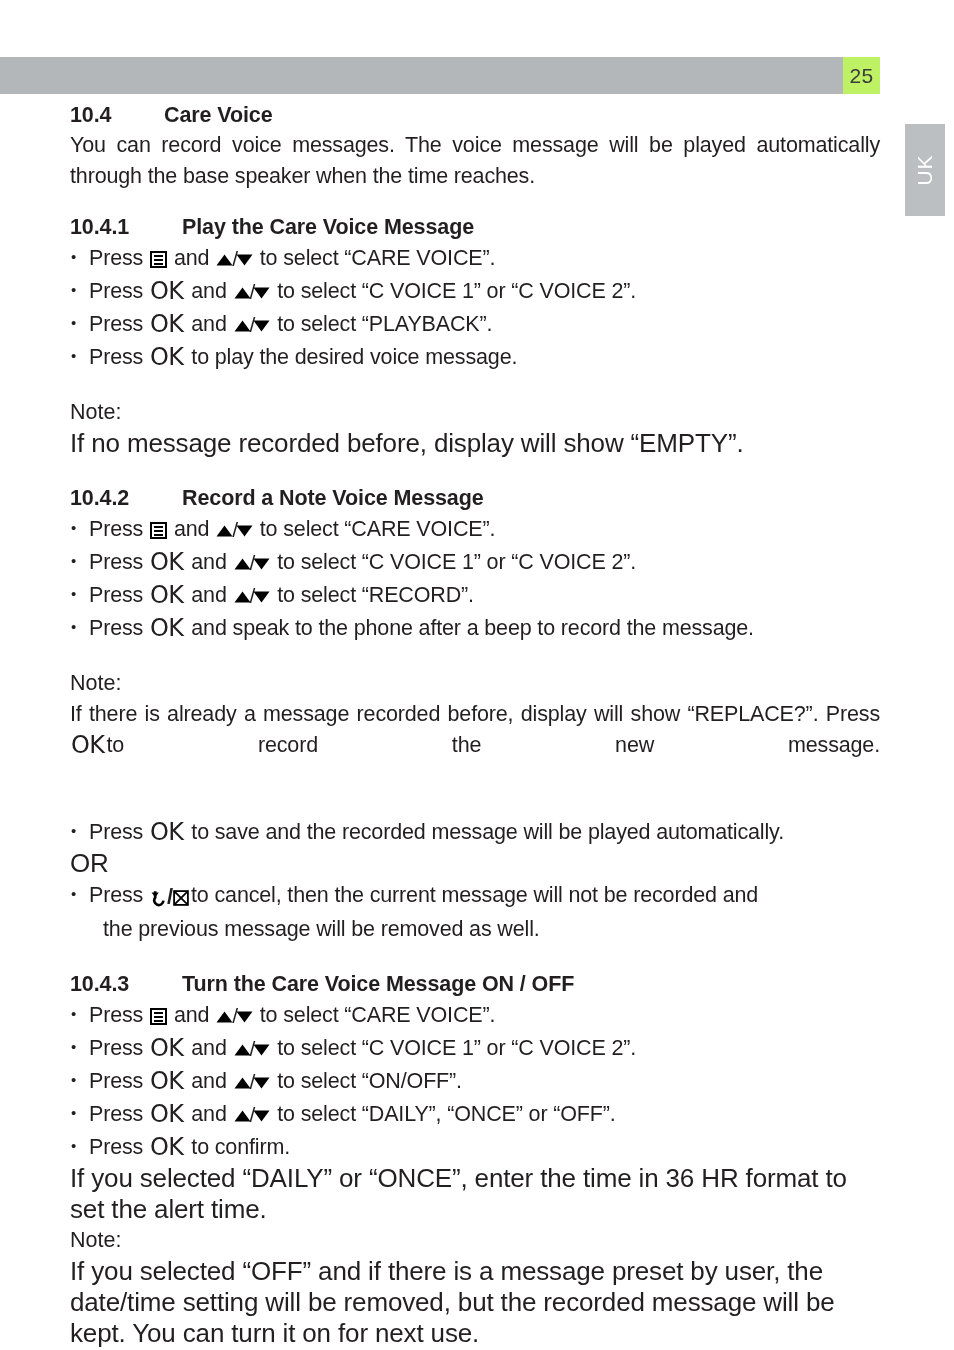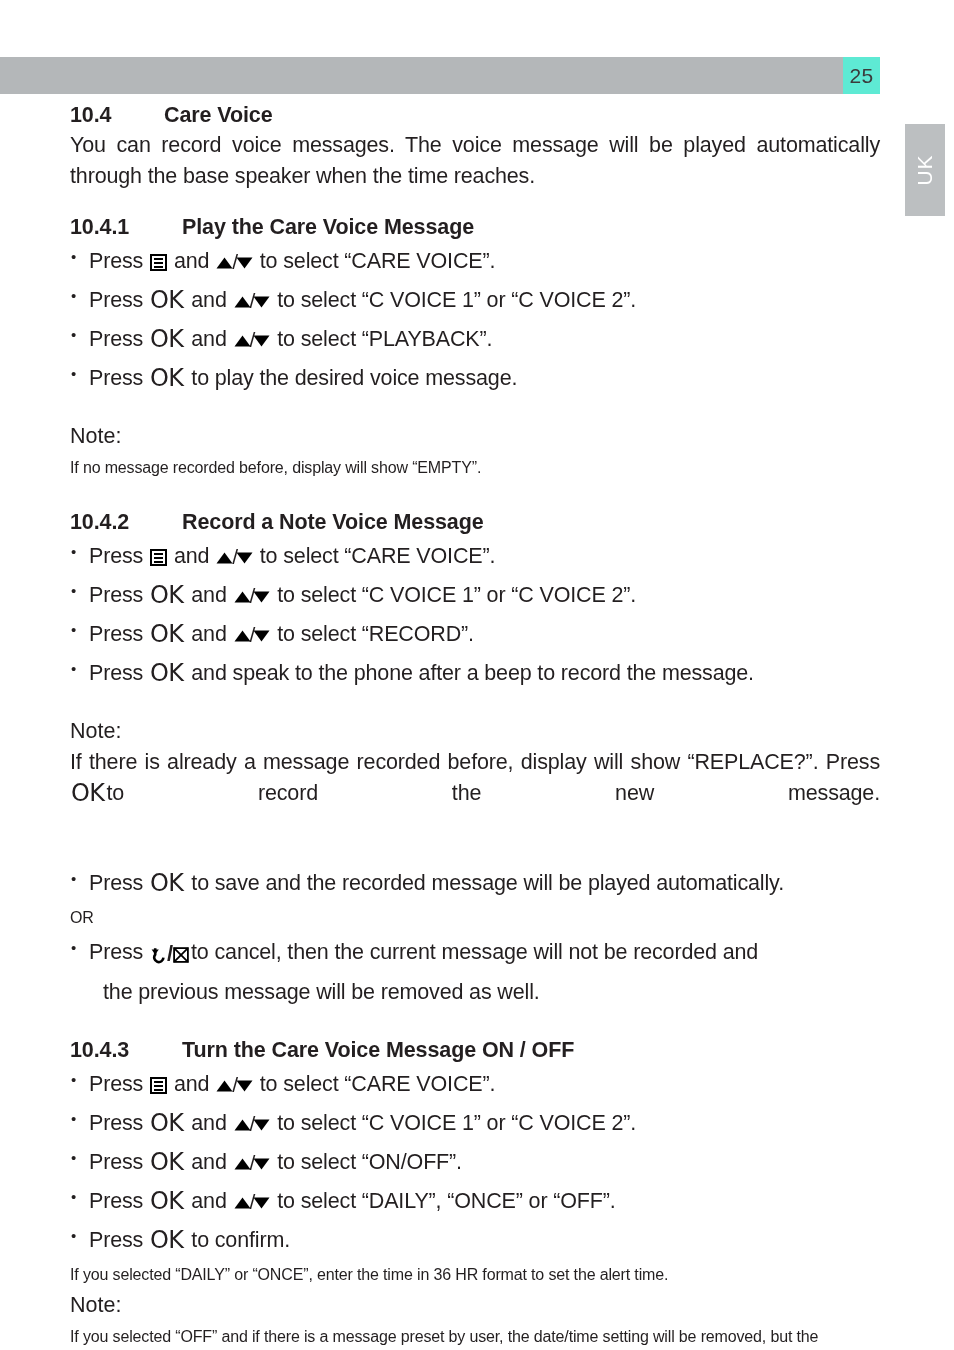--- a/index.html
+++ b/index.html
@@ -24,21 +24,21 @@
     width: 880px;
     height: 37px;
     background: #b4b7b9;
   }
   .page-number-box {
     position: absolute;
     left: 843px;
     top: 57px;
     width: 37px;
     height: 37px;
-    background: #5eead4;
+    background: #bef264;
     display: flex;
     align-items: center;
     justify-content: center;
   }
   .page-number-box span {
     font-size: 21px;
     color: #3b3b3b;
     letter-spacing: 0.4px;
     font-weight: 400;
   }
@@ -90,40 +90,40 @@
     text-justify: inter-word;
     letter-spacing: -0.15px;
   }
   p.body.lastjust::after {
     content: "";
     display: inline-block;
     width: 100%;
   }
   p.nojust {
     margin: 0;
-    font-size: 16px;
+    font-size: 26px;
     line-height: 31px;
     letter-spacing: -0.15px;
   }
   .note-label {
     margin: 0;
     font-size: 21.5px;
     font-weight: normal;
     line-height: 31px;
   }
 
   ul.steps {
     list-style: none;
     margin: 0;
     padding: 0;
   }
   ul.steps li {
     position: relative;
     font-size: 21.5px;
-    line-height: 38px;
+    line-height: 32px;
     padding-left: 19px;
     letter-spacing: -0.15px;
   }
   ul.steps li::before {
     content: "\2022";
     position: absolute;
     left: 1px;
     top: 0;
     font-size: 15px;
     line-height: 30px;

